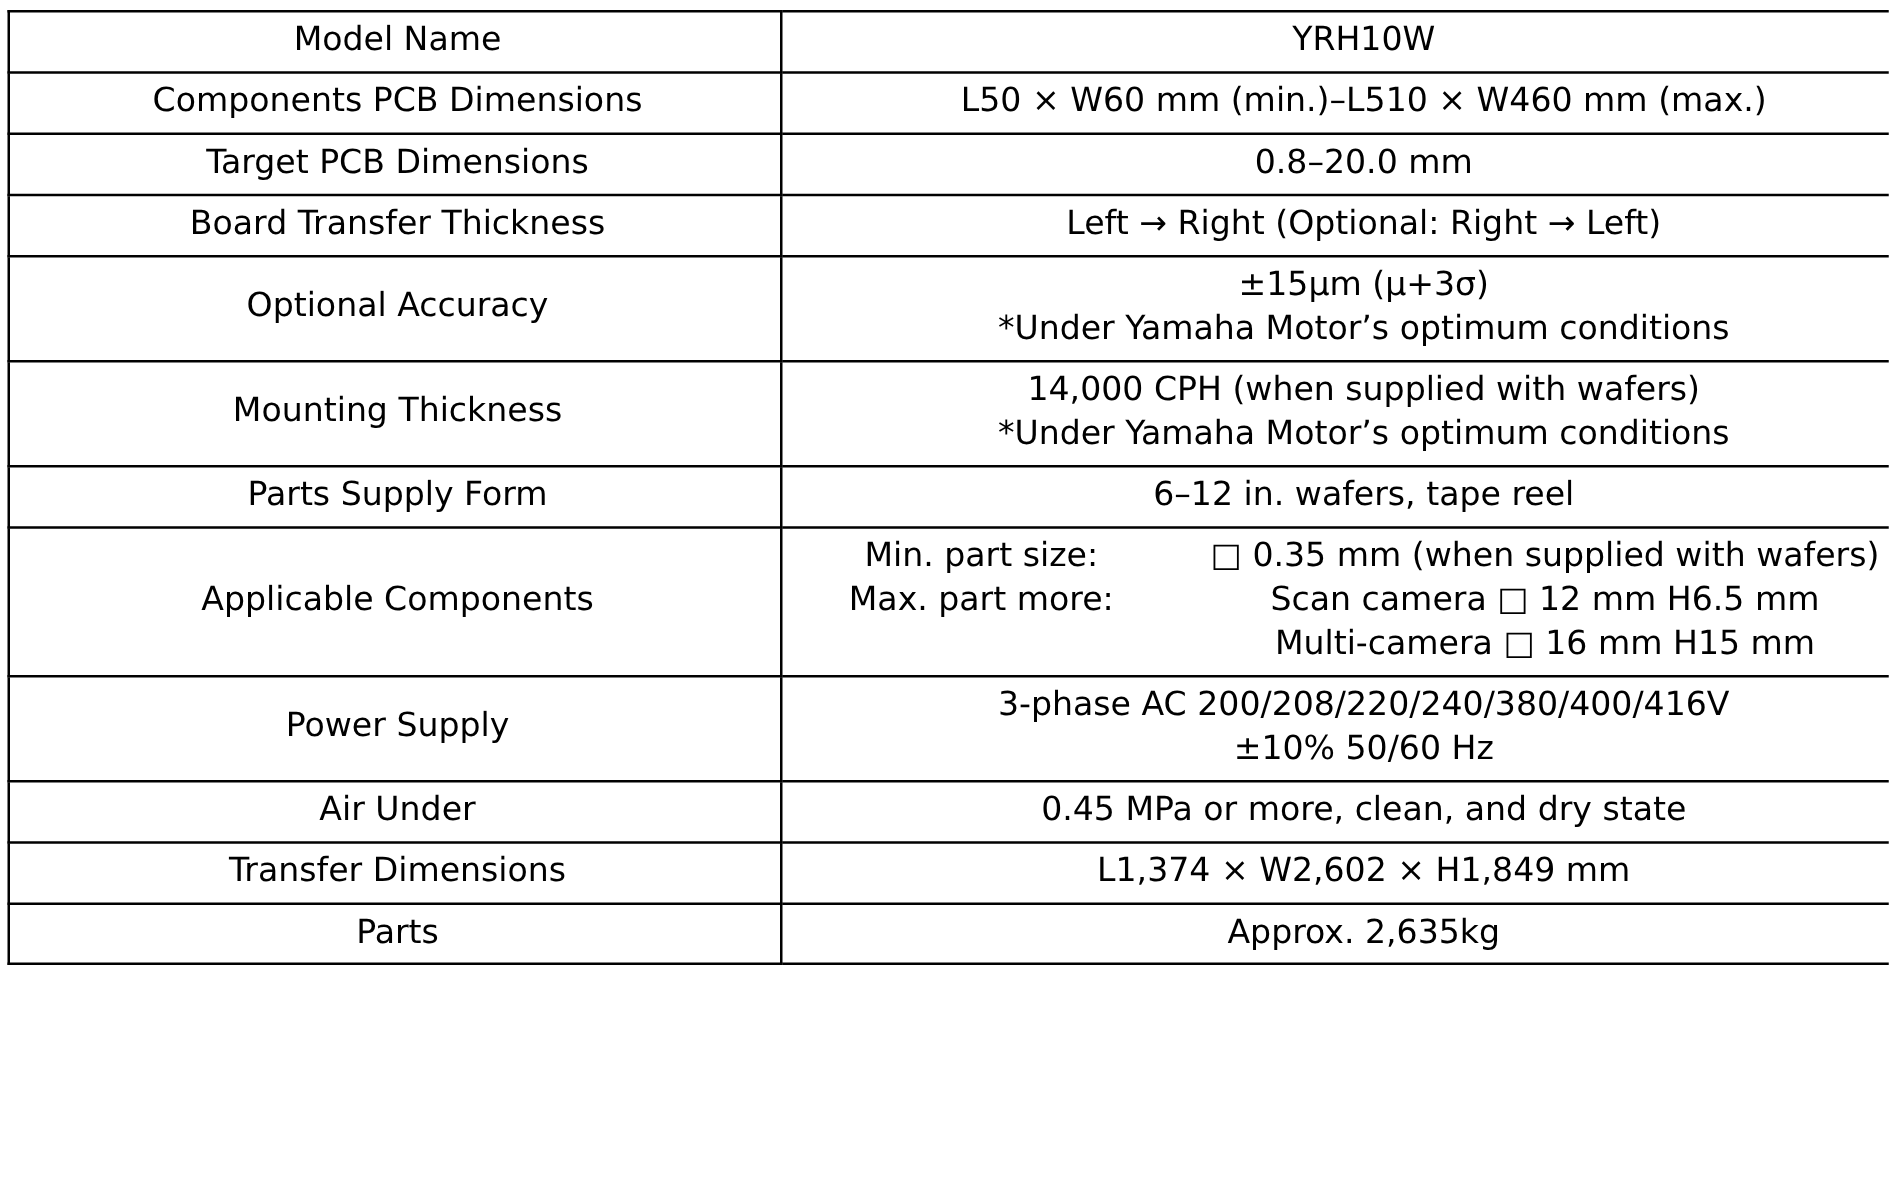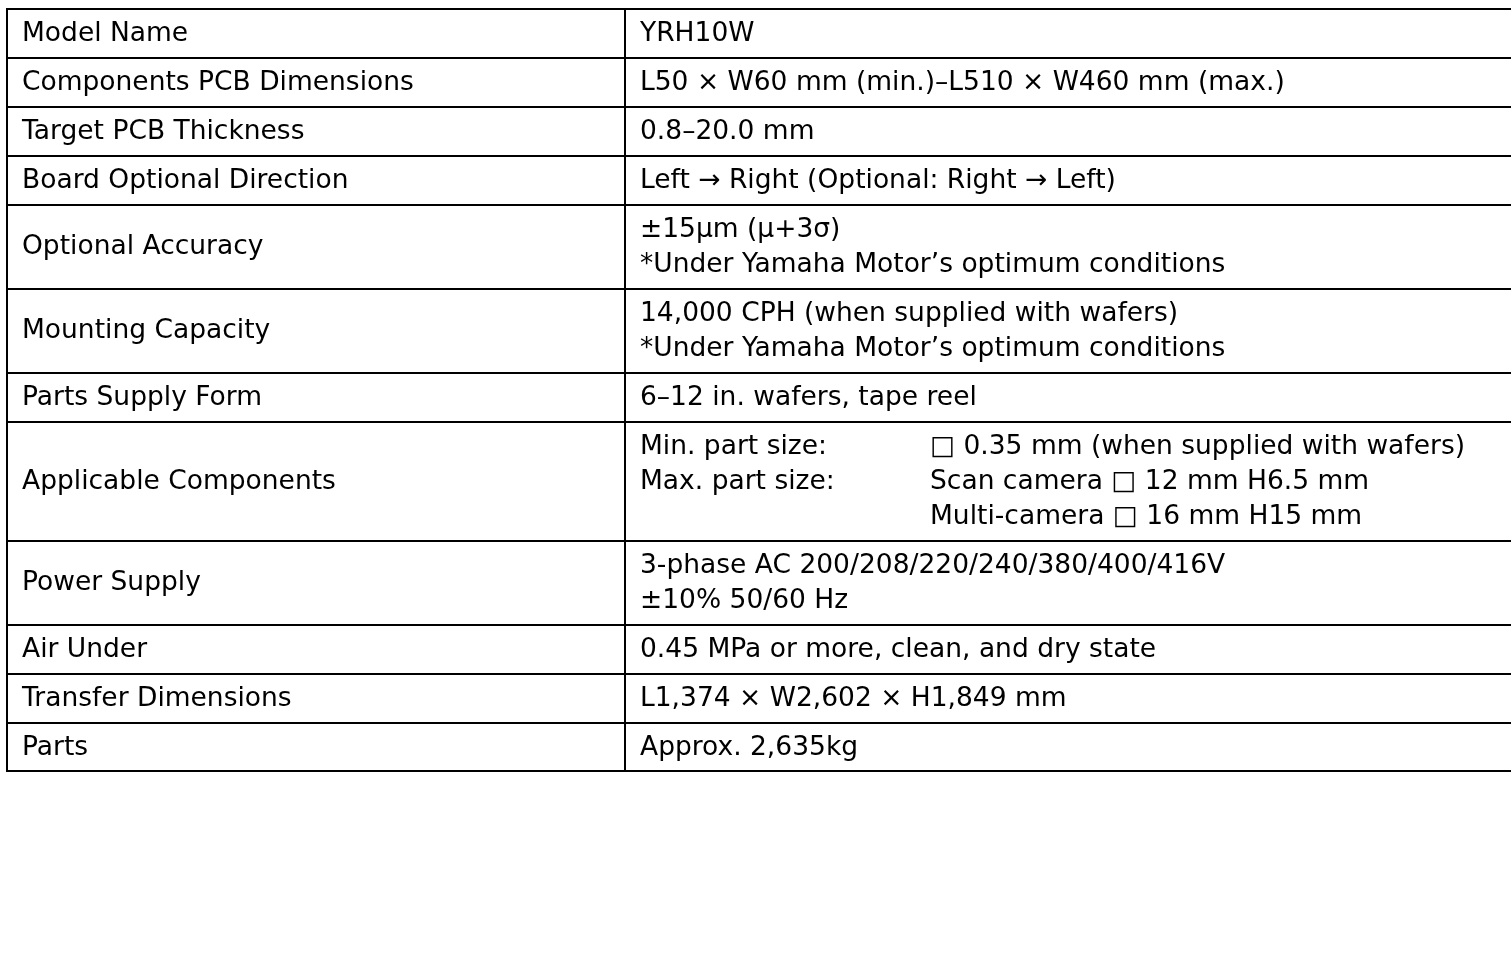--- a/index.html
+++ b/index.html
@@ -11,20 +11,21 @@
     width: 1511px;
     height: 960px;
     font-family: "DejaVu Sans", sans-serif;
     color: #000000;
     overflow: hidden;
   }
   .spec-wrap {
     padding: 8px 6px 6px 6px;
     box-sizing: border-box;
     width: 1511px;
+    text-align: center;
   }
   table.spec-table {
     border-collapse: collapse;
     width: 1496px;
     table-layout: fixed;
   }
   table.spec-table td {
     border: 2px solid #000000;
     vertical-align: middle;
     font-size: 26.5px;
@@ -72,63 +73,63 @@
       </tr>
 
       <tr>
         <td class="label-cell">Components PCB Dimensions</td>
         <td class="value-cell">
           <span class="line">L50 × W60 mm (min.)–L510 × W460 mm (max.)</span>
         </td>
       </tr>
 
       <tr>
-        <td class="label-cell">Target PCB Thickness</td>
+        <td class="label-cell">Target PCB Dimensions</td>
         <td class="value-cell">
           <span class="line">0.8–20.0 mm</span>
         </td>
       </tr>
 
       <tr>
-        <td class="label-cell">Board Optional Direction</td>
+        <td class="label-cell">Board Transfer Thickness</td>
         <td class="value-cell">
           <span class="line">Left → Right (Optional: Right → Left)</span>
         </td>
       </tr>
 
       <tr>
         <td class="label-cell">Optional Accuracy</td>
         <td class="value-cell">
           <span class="line">±15μm (μ+3σ)</span>
           <span class="line">*Under Yamaha Motor’s optimum conditions</span>
         </td>
       </tr>
 
       <tr>
-        <td class="label-cell">Mounting Capacity</td>
+        <td class="label-cell">Mounting Thickness</td>
         <td class="value-cell">
           <span class="line">14,000 CPH (when supplied with wafers)</span>
           <span class="line">*Under Yamaha Motor’s optimum conditions</span>
         </td>
       </tr>
 
       <tr>
         <td class="label-cell">Parts Supply Form</td>
         <td class="value-cell">
           <span class="line">6–12 in. wafers, tape reel</span>
         </td>
       </tr>
 
       <tr>
         <td class="label-cell">Applicable Components</td>
         <td class="value-cell">
           <div class="comp-grid">
             <div class="k">Min. part size:</div>
             <div class="v">□ 0.35 mm (when supplied with wafers)</div>
-            <div class="k">Max. part size:</div>
+            <div class="k">Max. part more:</div>
             <div class="v nowrap">
               <span class="line">Scan camera □ 12 mm H6.5 mm</span>
               <span class="line">Multi-camera □ 16 mm H15 mm</span>
             </div>
           </div>
         </td>
       </tr>
 
       <tr>
         <td class="label-cell">Power Supply</td>

